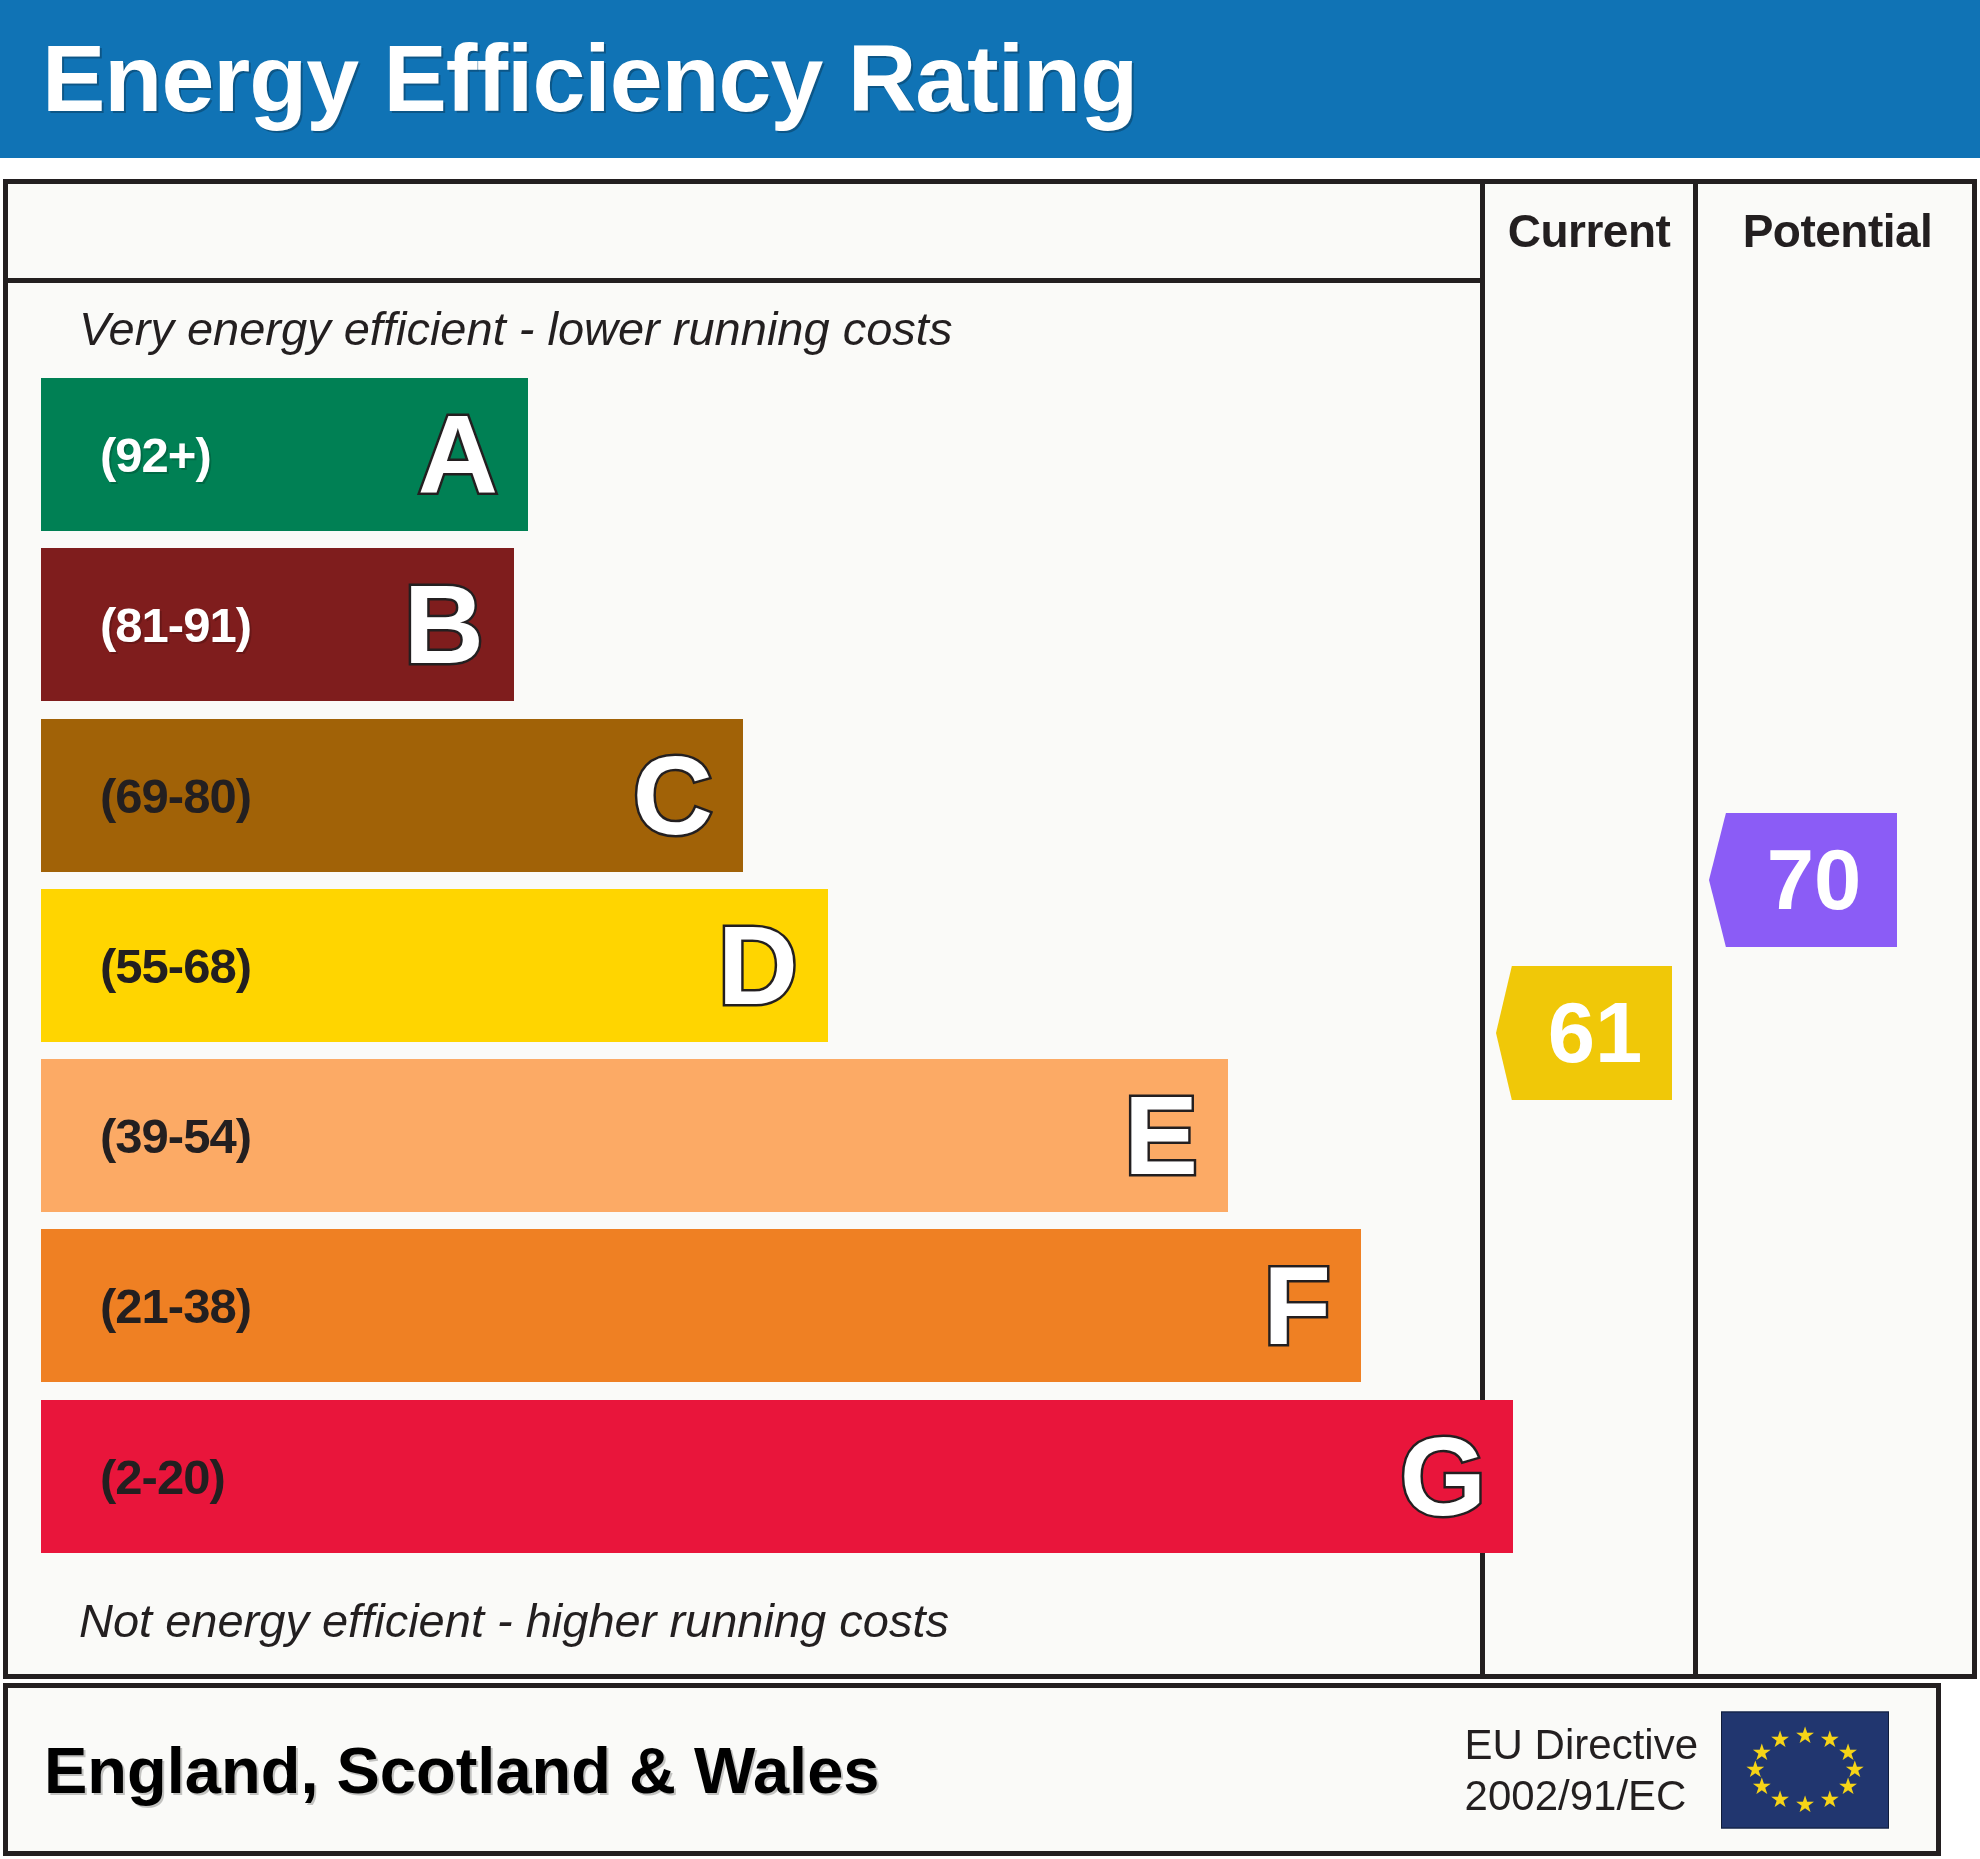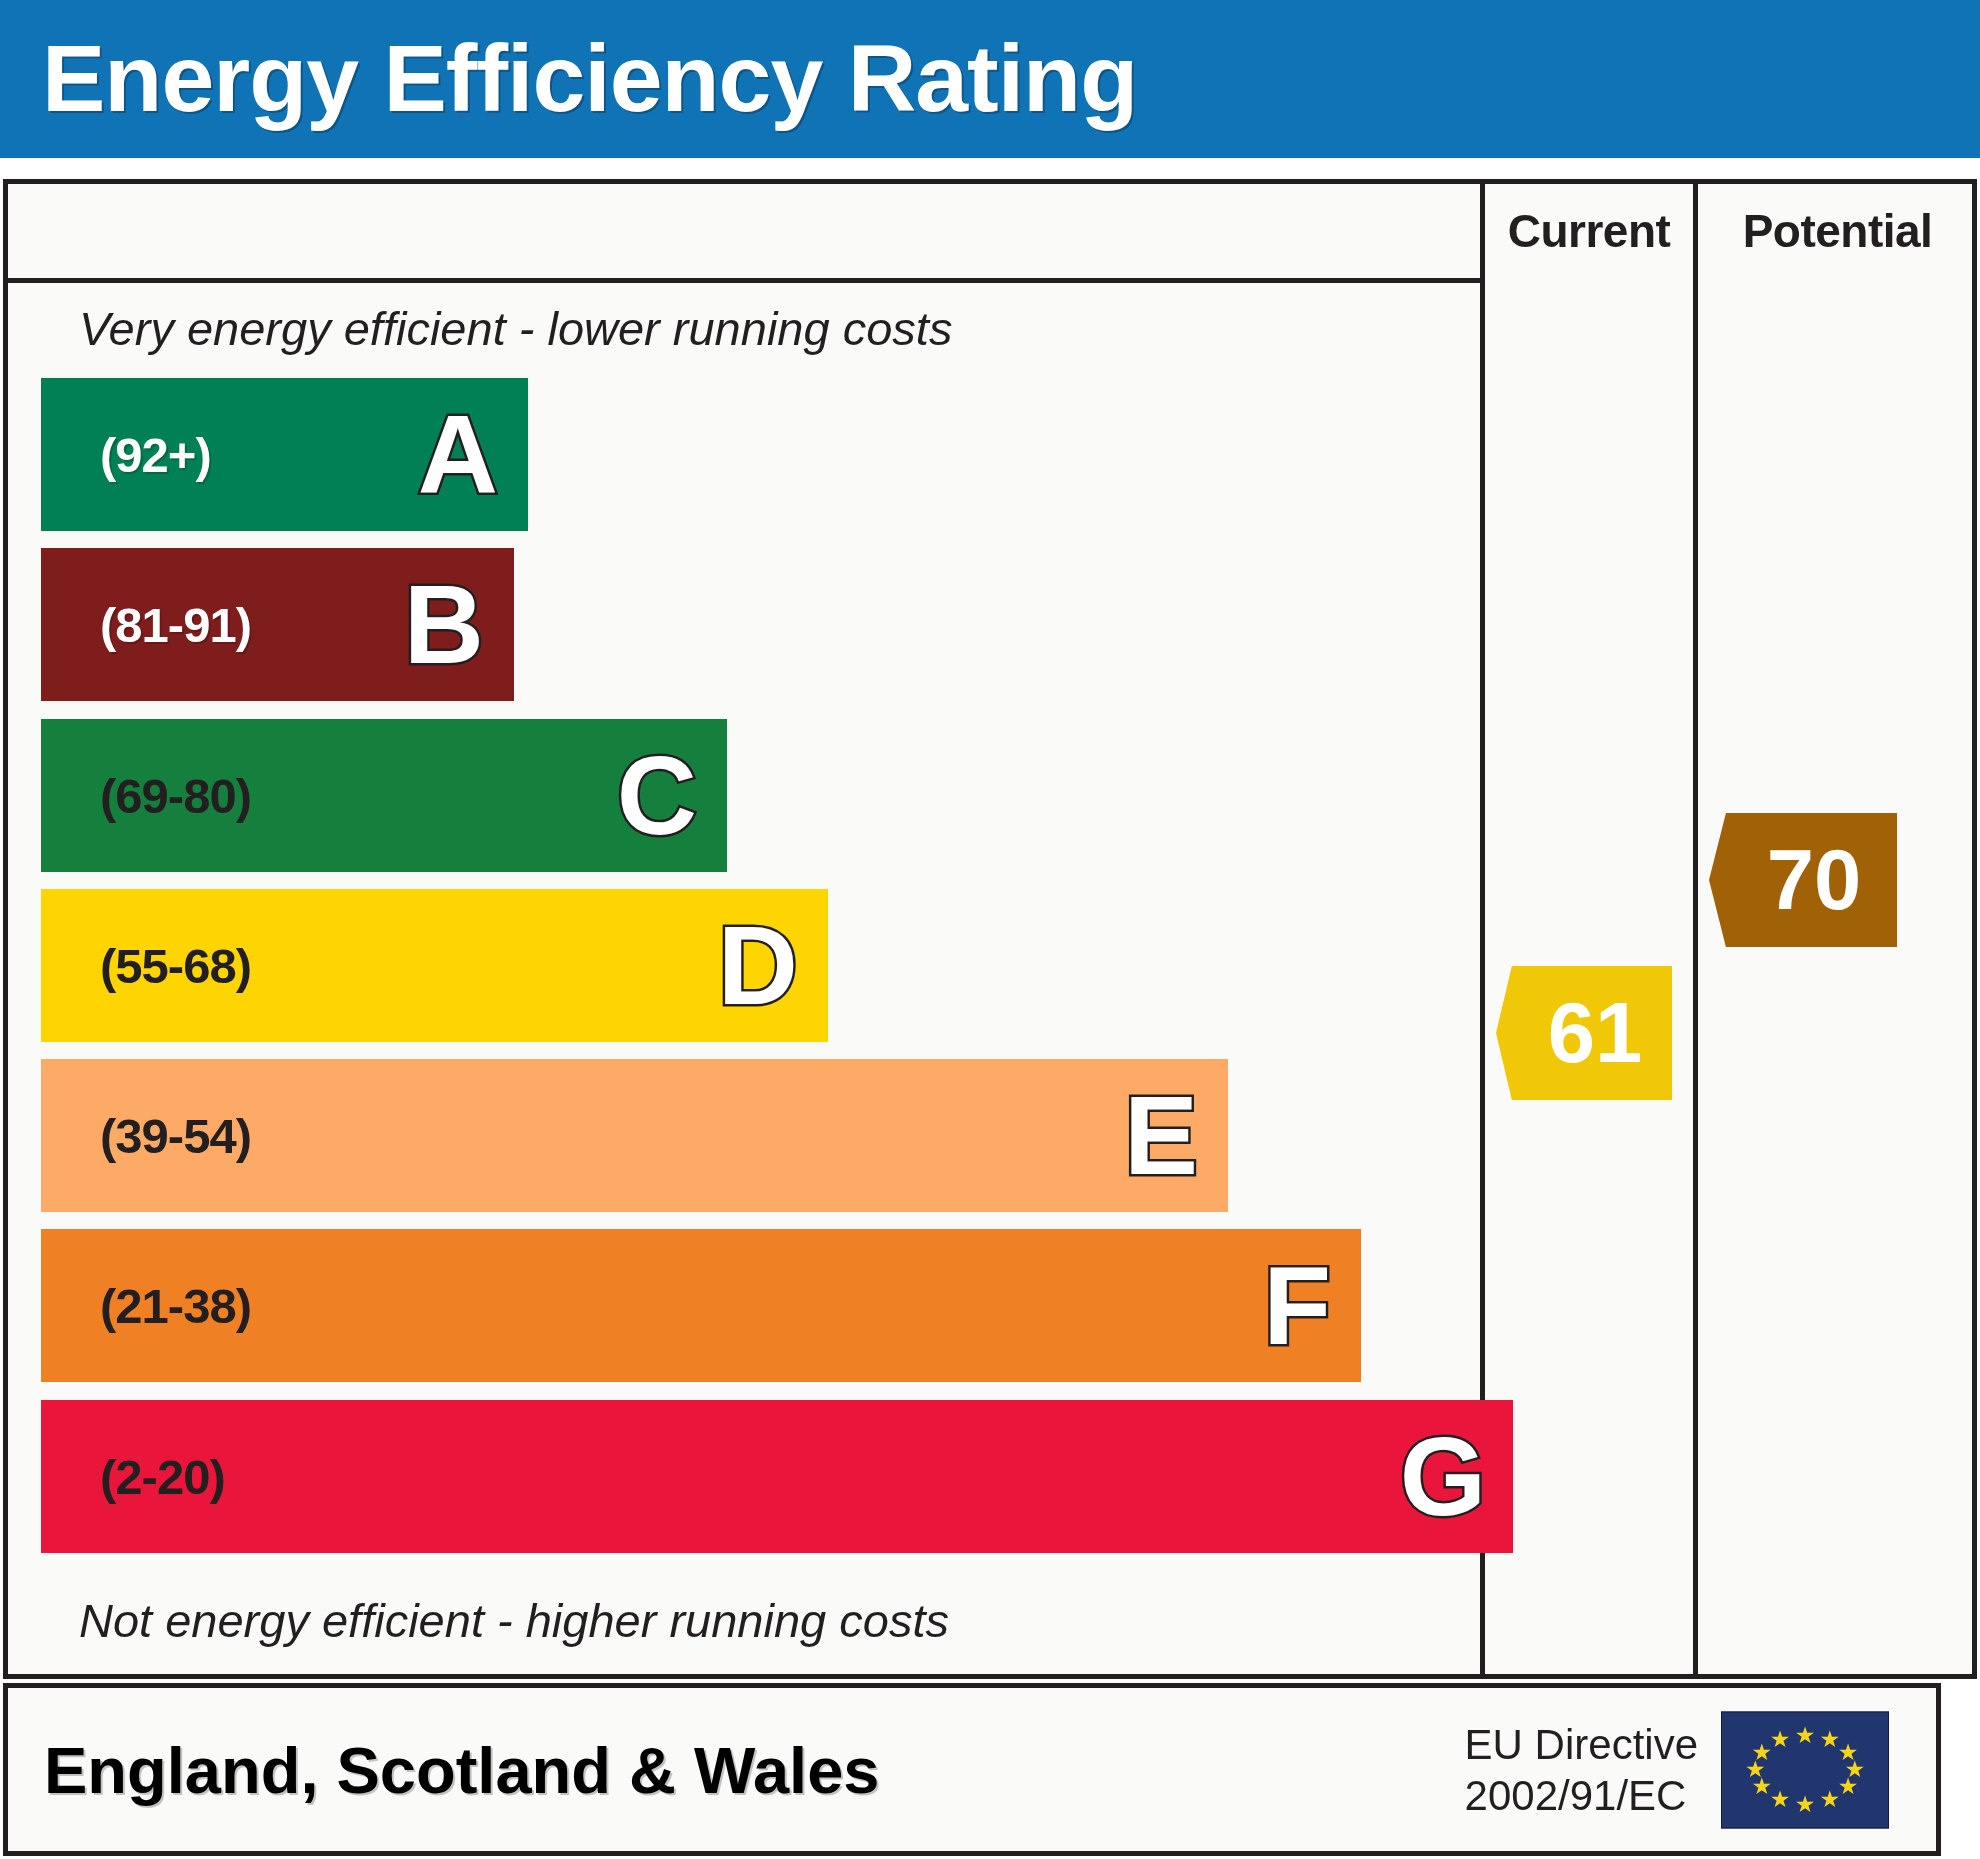--- a/index.html
+++ b/index.html
@@ -190,21 +190,21 @@
       <div class="caption top">Very energy efficient - lower running costs</div>
       <div class="bands" id="bands">
           <div class="band" style="top: 0px; width: 487px; background: rgb(0, 128, 84);">
             <span class="range light">(92+)</span>
             <span class="letter">A</span>
           </div>
           <div class="band" style="top: 170px; width: 473px; background: #7f1d1d;">
             <span class="range light">(81-91)</span>
             <span class="letter">B</span>
           </div>
-          <div class="band" style="top: 341px; width: 686px; background: #15803d;">
+          <div class="band" style="top: 341px; width: 686px; background: #a16207; padding-left: 16px;">
             <span class="range dark">(69-80)</span>
             <span class="letter">C</span>
           </div>
           <div class="band" style="top: 511px; width: 787px; background: rgb(255, 213, 0);">
             <span class="range dark">(55-68)</span>
             <span class="letter">D</span>
           </div>
           <div class="band" style="top: 681px; width: 1163px; background: rgb(252, 170, 101); padding-left: 24px;">
             <span class="range dark">(39-54)</span>
             <span class="letter">E</span>
@@ -216,21 +216,21 @@
           <div class="band" style="top: 1022px; width: 1475px; background: rgb(233, 21, 59);">
             <span class="range dark">(2-20)</span>
             <span class="letter">G</span>
           </div>
         </div>
       <div class="caption bottom">Not energy efficient - higher running costs</div>
     </div>
 
     <div id="markers">
         <div class="marker" style="background: rgb(240, 200, 8); top: 782px; width: 176px; left: 1488px;">61</div>
-        <div class="marker" style="background: #a16207; top: 629px; width: 188px; left: 1701px;">70</div>
+        <div class="marker" style="background: #8b5cf6; top: 629px; width: 188px; left: 1701px;">70</div>
       </div>
 
   </div>
 
   <div class="footer">
     <div class="footer-region">England, Scotland &amp; Wales</div>
     <div class="footer-directive">
       <div>EU Directive</div>
       <div>2002/91/EC</div>
     </div>

